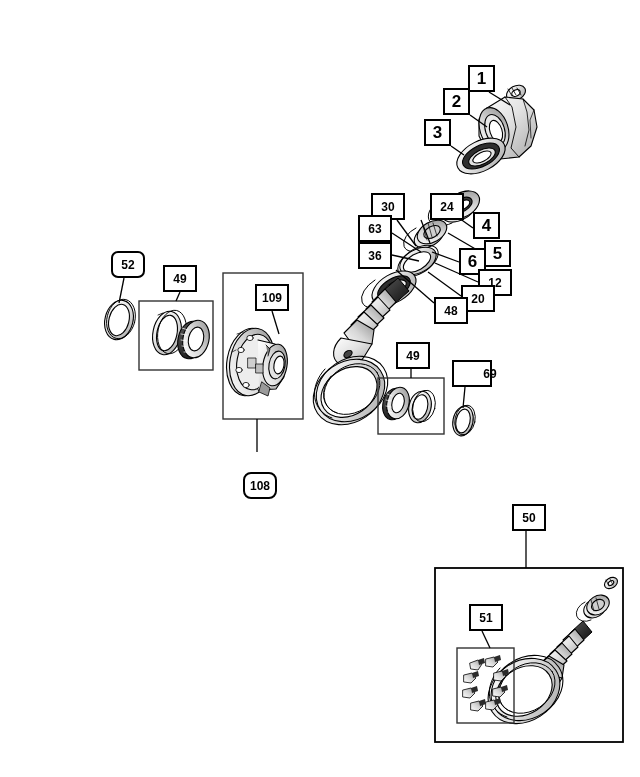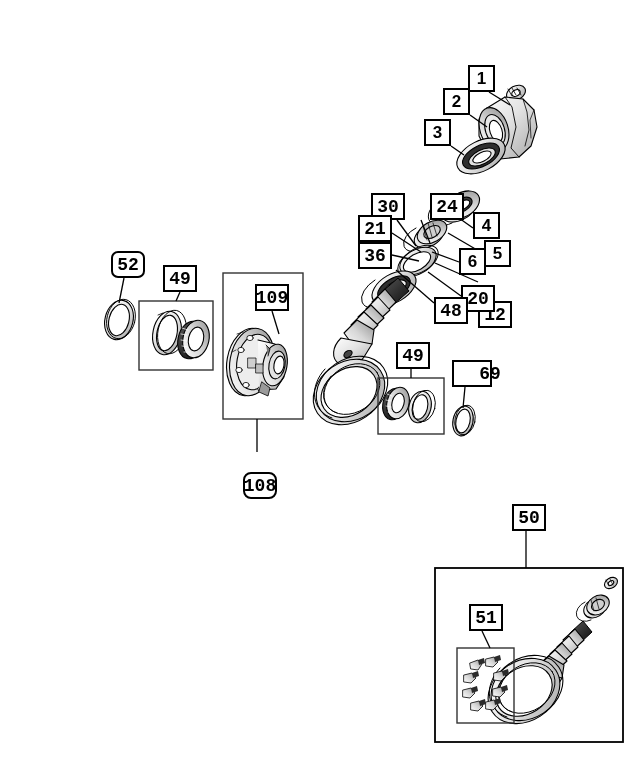--- a/index.html
+++ b/index.html
@@ -37,21 +37,21 @@
     font-family: "Liberation Sans", sans-serif;
     font-weight: bold;
     display: flex;
     align-items: center;
     justify-content: center;
     line-height: 1;
     box-sizing: border-box;
     user-select: none;
   }
   .callout.w2 { width: 27px; height: 27px; font-size: 17px; }
-  .callout.w3 { width: 34px; height: 27px; font-size: 18px; font-family: Liberation Mono, monospace; }
+  .callout.w3 { width: 34px; height: 27px; font-size: 12px; }
 </style>
 </head>
 <body>
 
 <div id="diagram-root">
 
   <svg id="art-layer" viewBox="0 0 640 777" xmlns="http://www.w3.org/2000/svg">
     <defs>
       <linearGradient id="gMetal" x1="0" y1="0" x2="1" y2="1">
         <stop offset="0%" stop-color="#ffffff"></stop>
@@ -300,26 +300,26 @@
       <line x1="482" y1="631" x2="490" y2="648"></line>
     </g>
   </svg>
 
   <div id="label-layer">
     <div class="callout w2" style="left:468px; top:65px;">1</div>
     <div class="callout w2" style="left:443px; top:88px;">2</div>
     <div class="callout w2" style="left:424px; top:119px;">3</div>
     <div class="callout w3" style="left:371px; top:193px;">30</div>
     <div class="callout w3" style="left:398px; top:193px;margin-left:32px;">24</div>
-    <div class="callout w3" style="left:358px; top:215px;">21</div>
+    <div class="callout w3" style="left:358px; top:215px;">63</div>
     <div class="callout w3" style="left:358px; top:242px;">36</div>
     <div class="callout w2" style="left:473px; top:212px;">4</div>
     <div class="callout w2" style="left:484px; top:240px;">5</div>
     <div class="callout w2" style="left:459px; top:248px;">6</div>
-    <div class="callout w3" style="left:478px; top:269px;margin-top:32px;">12</div>
+    <div class="callout w3" style="left:478px; top:269px;">12</div>
     <div class="callout w3" style="left:461px; top:285px;">20</div>
     <div class="callout w3" style="left:434px; top:297px;">48</div>
     <div class="callout w3" style="left:111px; top:251px;border-radius:7px;">52</div>
     <div class="callout w3" style="left:163px; top:265px;">49</div>
     <div class="callout w3" style="left:255px; top:284px;">109</div>
     <div class="callout w3" style="left:243px; top:472px;border-radius:8px;">108</div>
     <div class="callout w3" style="left:396px; top:342px;">49</div>
     <div class="callout w3" style="left:452px; top:360px;padding-left:36px;">69</div>
     <div class="callout w3" style="left:512px; top:504px;">50</div>
     <div class="callout w3" style="left:469px; top:604px;">51</div>

